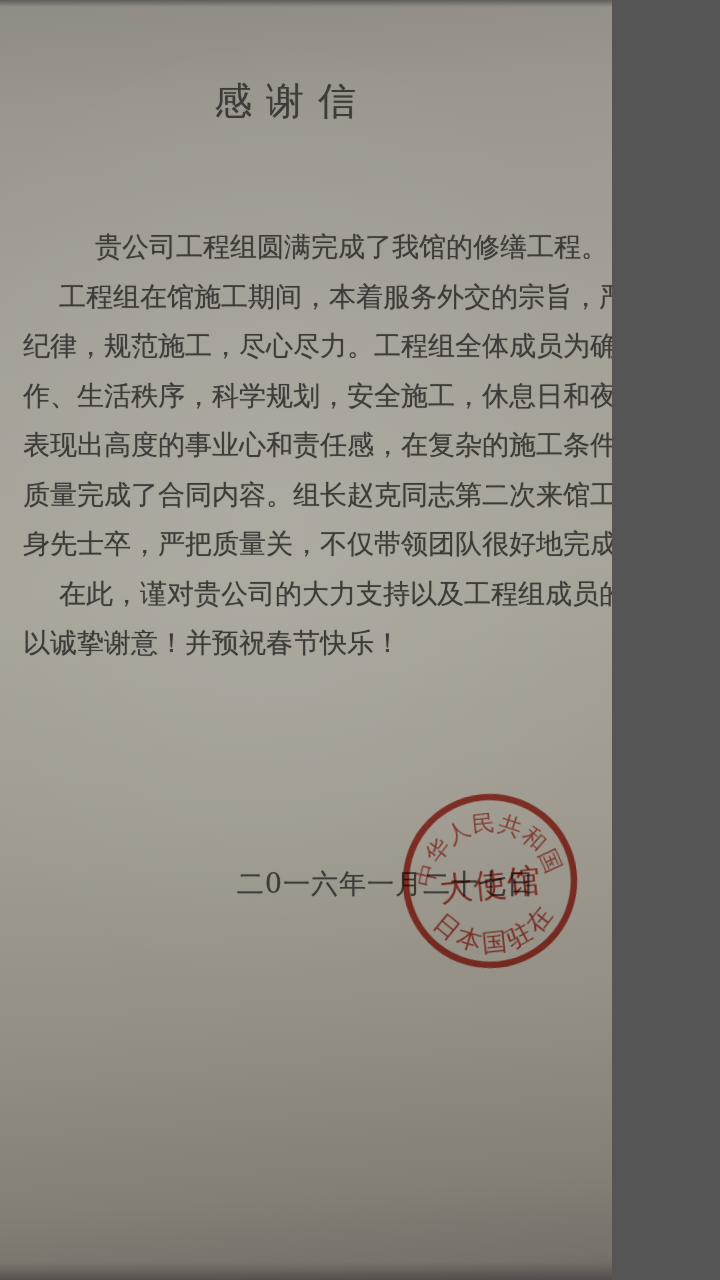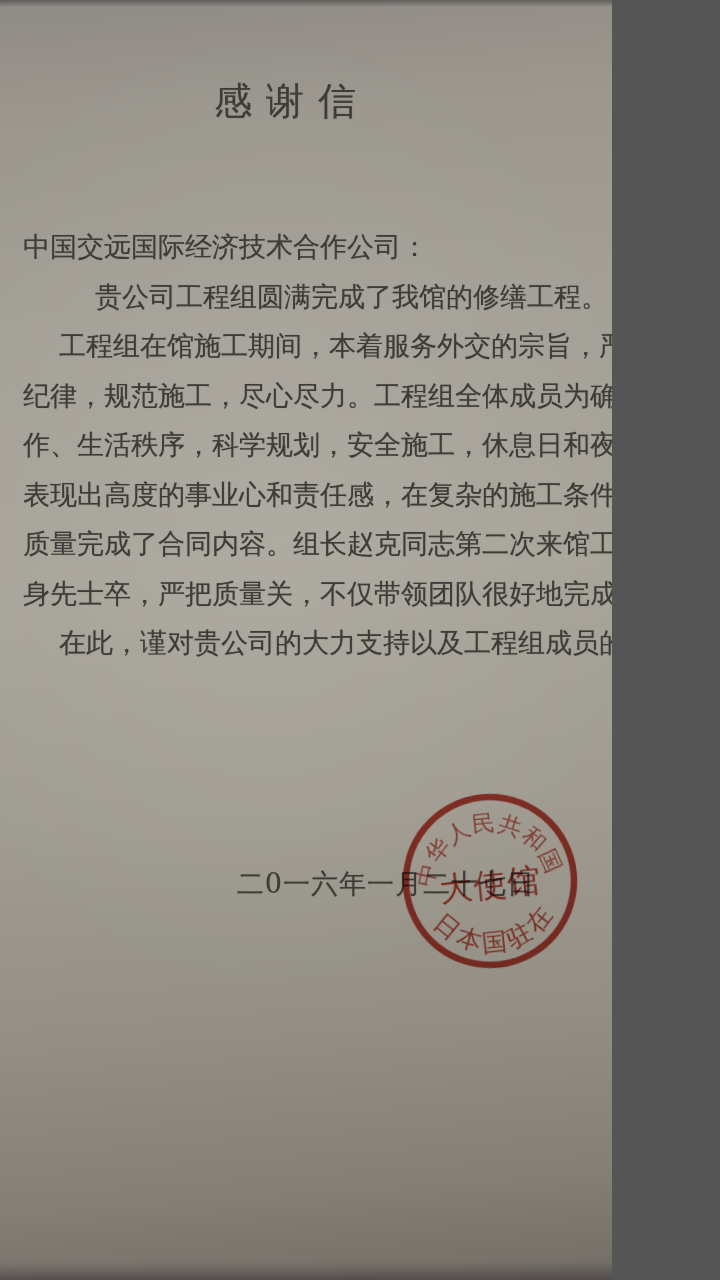--- a/index.html
+++ b/index.html
@@ -72,29 +72,29 @@
   .stamp .arc-bottom{opacity:0.95;}
 </style>
 </head>
 <body>
 
 <div class="photo">
 
   <div class="title ink">感谢信</div>
 
   <div class="body-text ink">
-    <div class="t-line">中国交远国际经济技术合作公司：</div>
     <div class="t-line indent-2">贵公司工程组圆满完成了我馆的修缮工程。</div>
     <div class="t-line indent-1">工程组在馆施工期间，本着服务外交的宗旨，严格遵守外事</div>
     <div class="t-line">纪律，规范施工，尽心尽力。工程组全体成员为确保馆内正常工</div>
     <div class="t-line">作、生活秩序，科学规划，安全施工，休息日和夜间加班加点，</div>
     <div class="t-line">表现出高度的事业心和责任感，在复杂的施工条件下，按计划高</div>
     <div class="t-line">质量完成了合同内容。组长赵克同志第二次来馆工作，精心组织，</div>
     <div class="t-line">身先士卒，严把质量关，不仅带领团队很好地完成了任务，还积</div>
     <div class="t-line indent-1">在此，谨对贵公司的大力支持以及工程组成员的辛勤劳动致</div>
+    <div class="t-line">以诚挚谢意！并预祝春节快乐！</div>
   </div>
 
   <div class="date ink">二0一六年一月二十七日</div>
 
   <svg class="stamp" viewBox="0 0 190 190" xmlns="http://www.w3.org/2000/svg" xmlns:xlink="http://www.w3.org/1999/xlink">
     <defs>
       <path id="arcTop" d="M 37,103 A 58,58 0 1 1 153,103" fill="none"></path>
       <path id="arcBot" d="M 26,116 A 73,73 0 0 0 164,116" fill="none"></path>
     </defs>
     <circle cx="95" cy="95" r="84" fill="none" stroke="#c23a2e" stroke-width="6.5"></circle>

